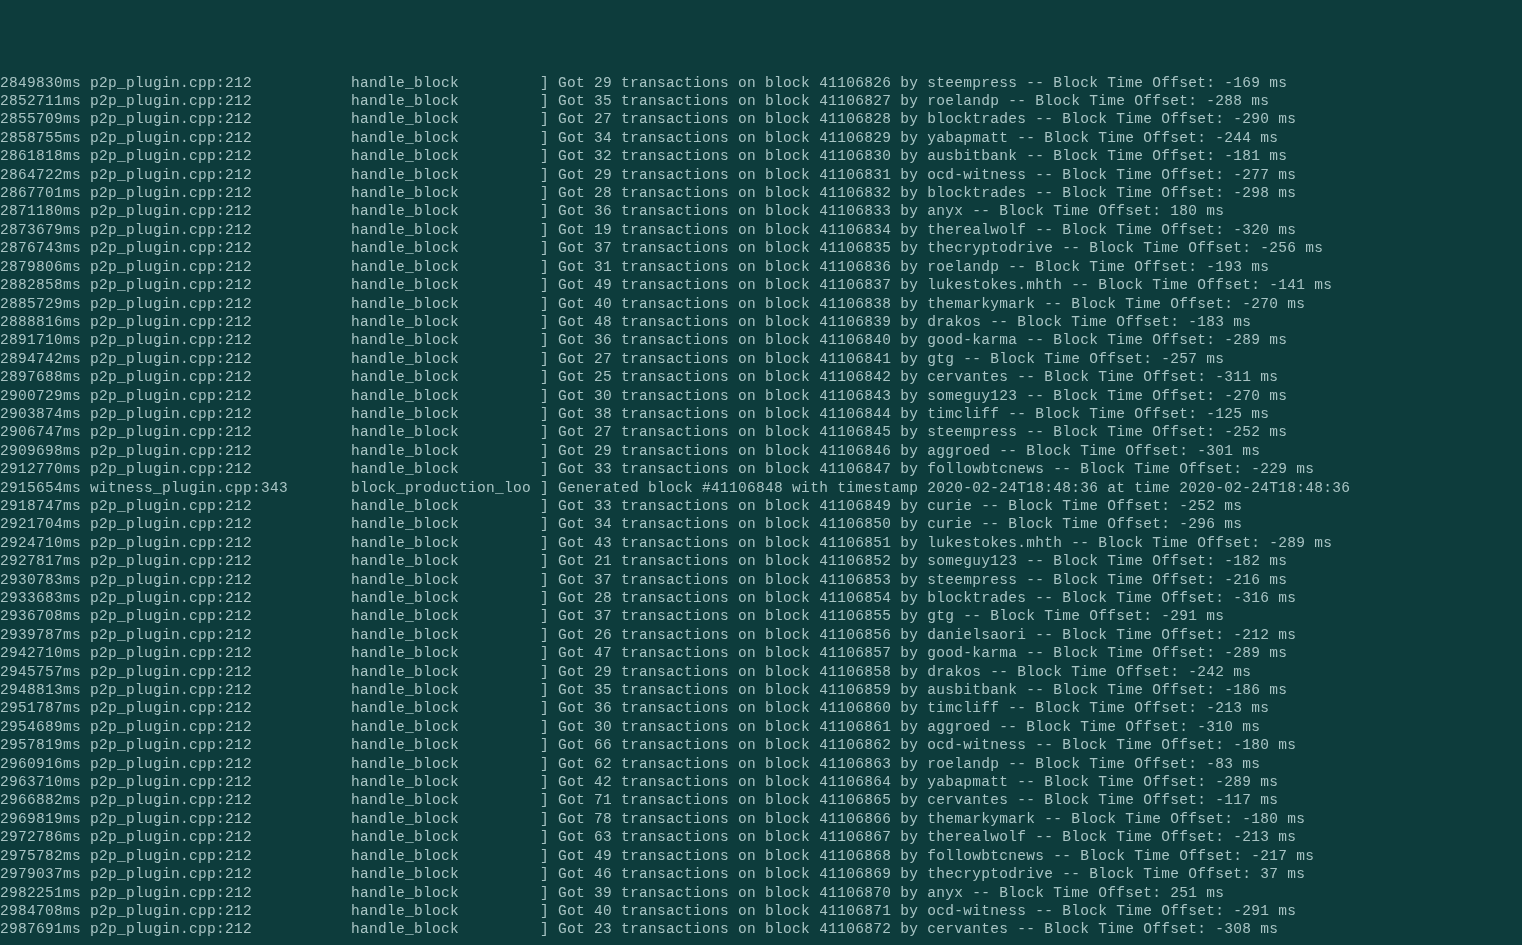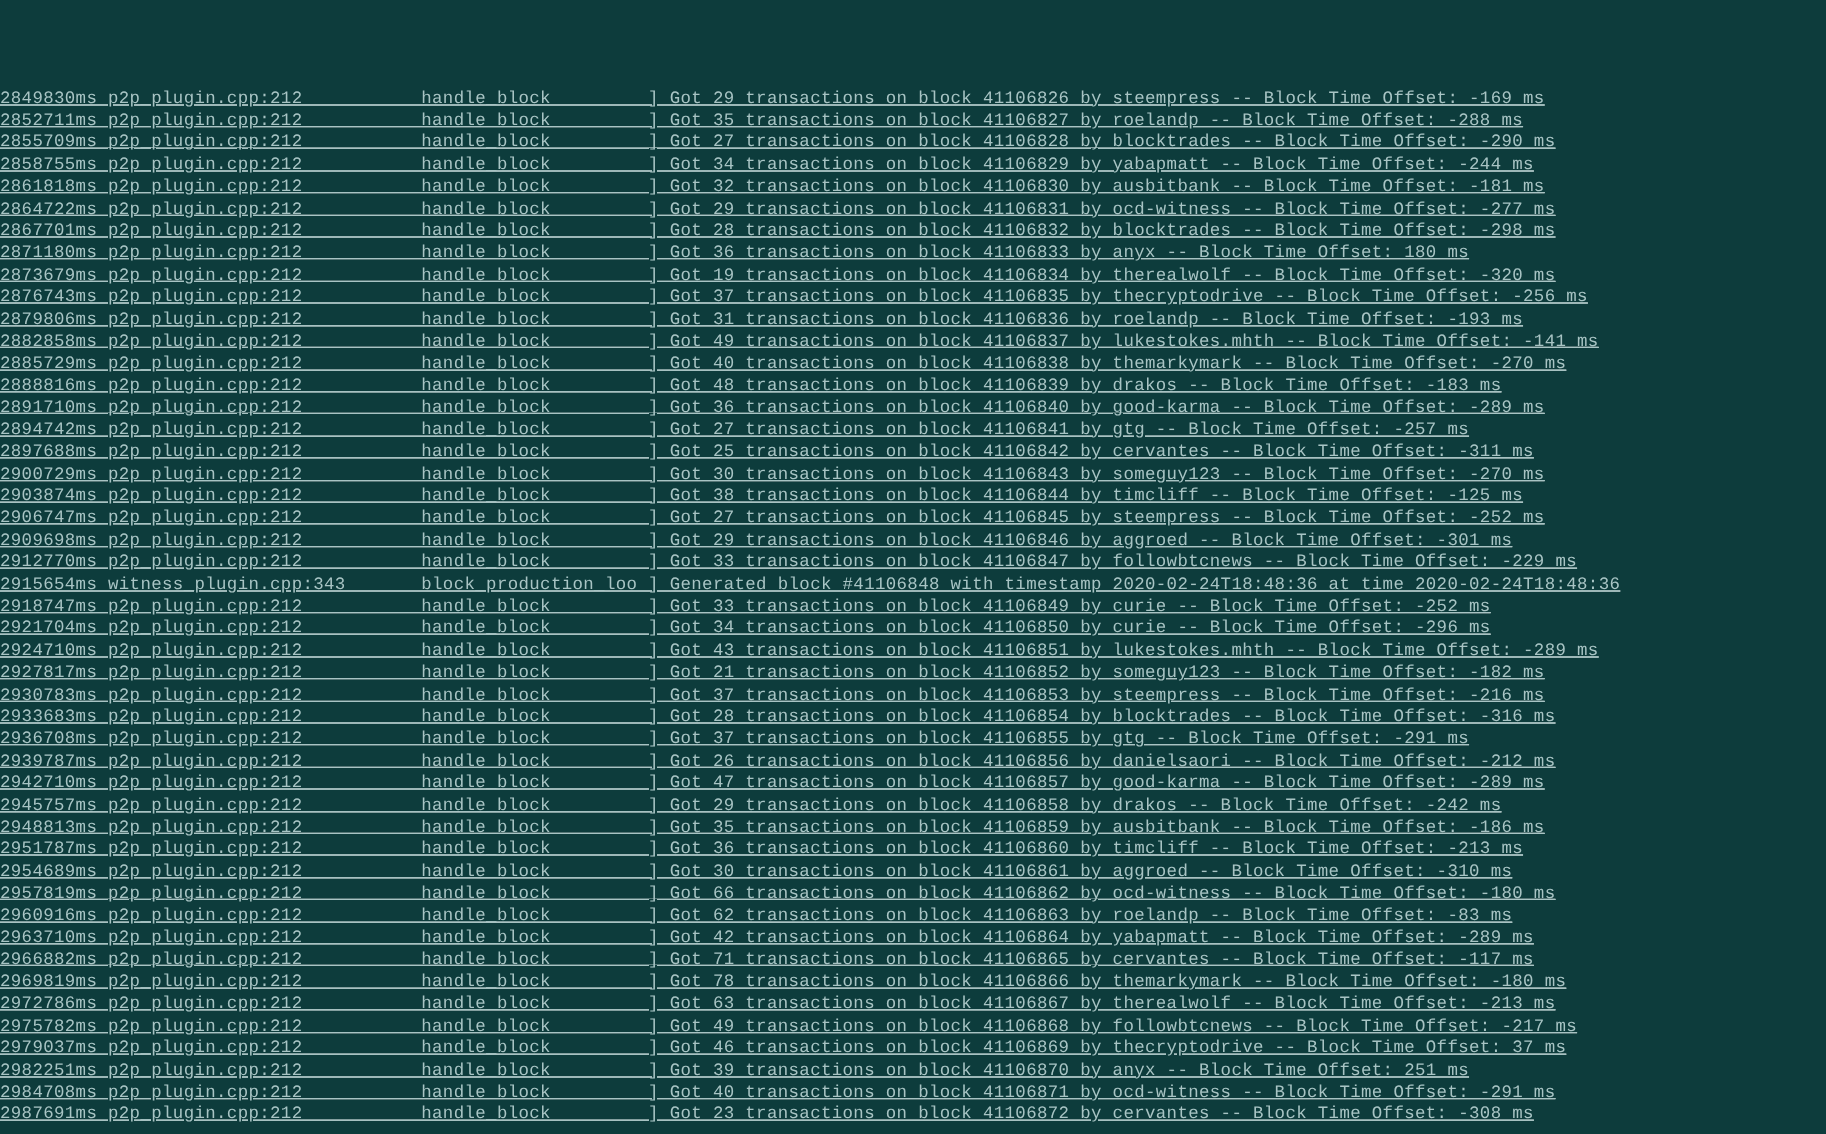--- a/index.html
+++ b/index.html
@@ -1,19 +1,18 @@
 <!DOCTYPE html>
 <html><head>
   <meta charset="utf-8">
   <style>
     * {
       margin: 0;
       padding: 0;
       box-sizing: border-box;
-      text-decoration: underline;
     }
     body {
       background-color: #0d3c3c;
       color: #a8c4c4;
       font-family: 'Consolas', 'Monaco', 'Courier New', monospace;
       font-size: 14.5px;
       line-height: 18.4px;
       white-space: pre;
       overflow-x: auto;
       letter-spacing: 0.3px;

